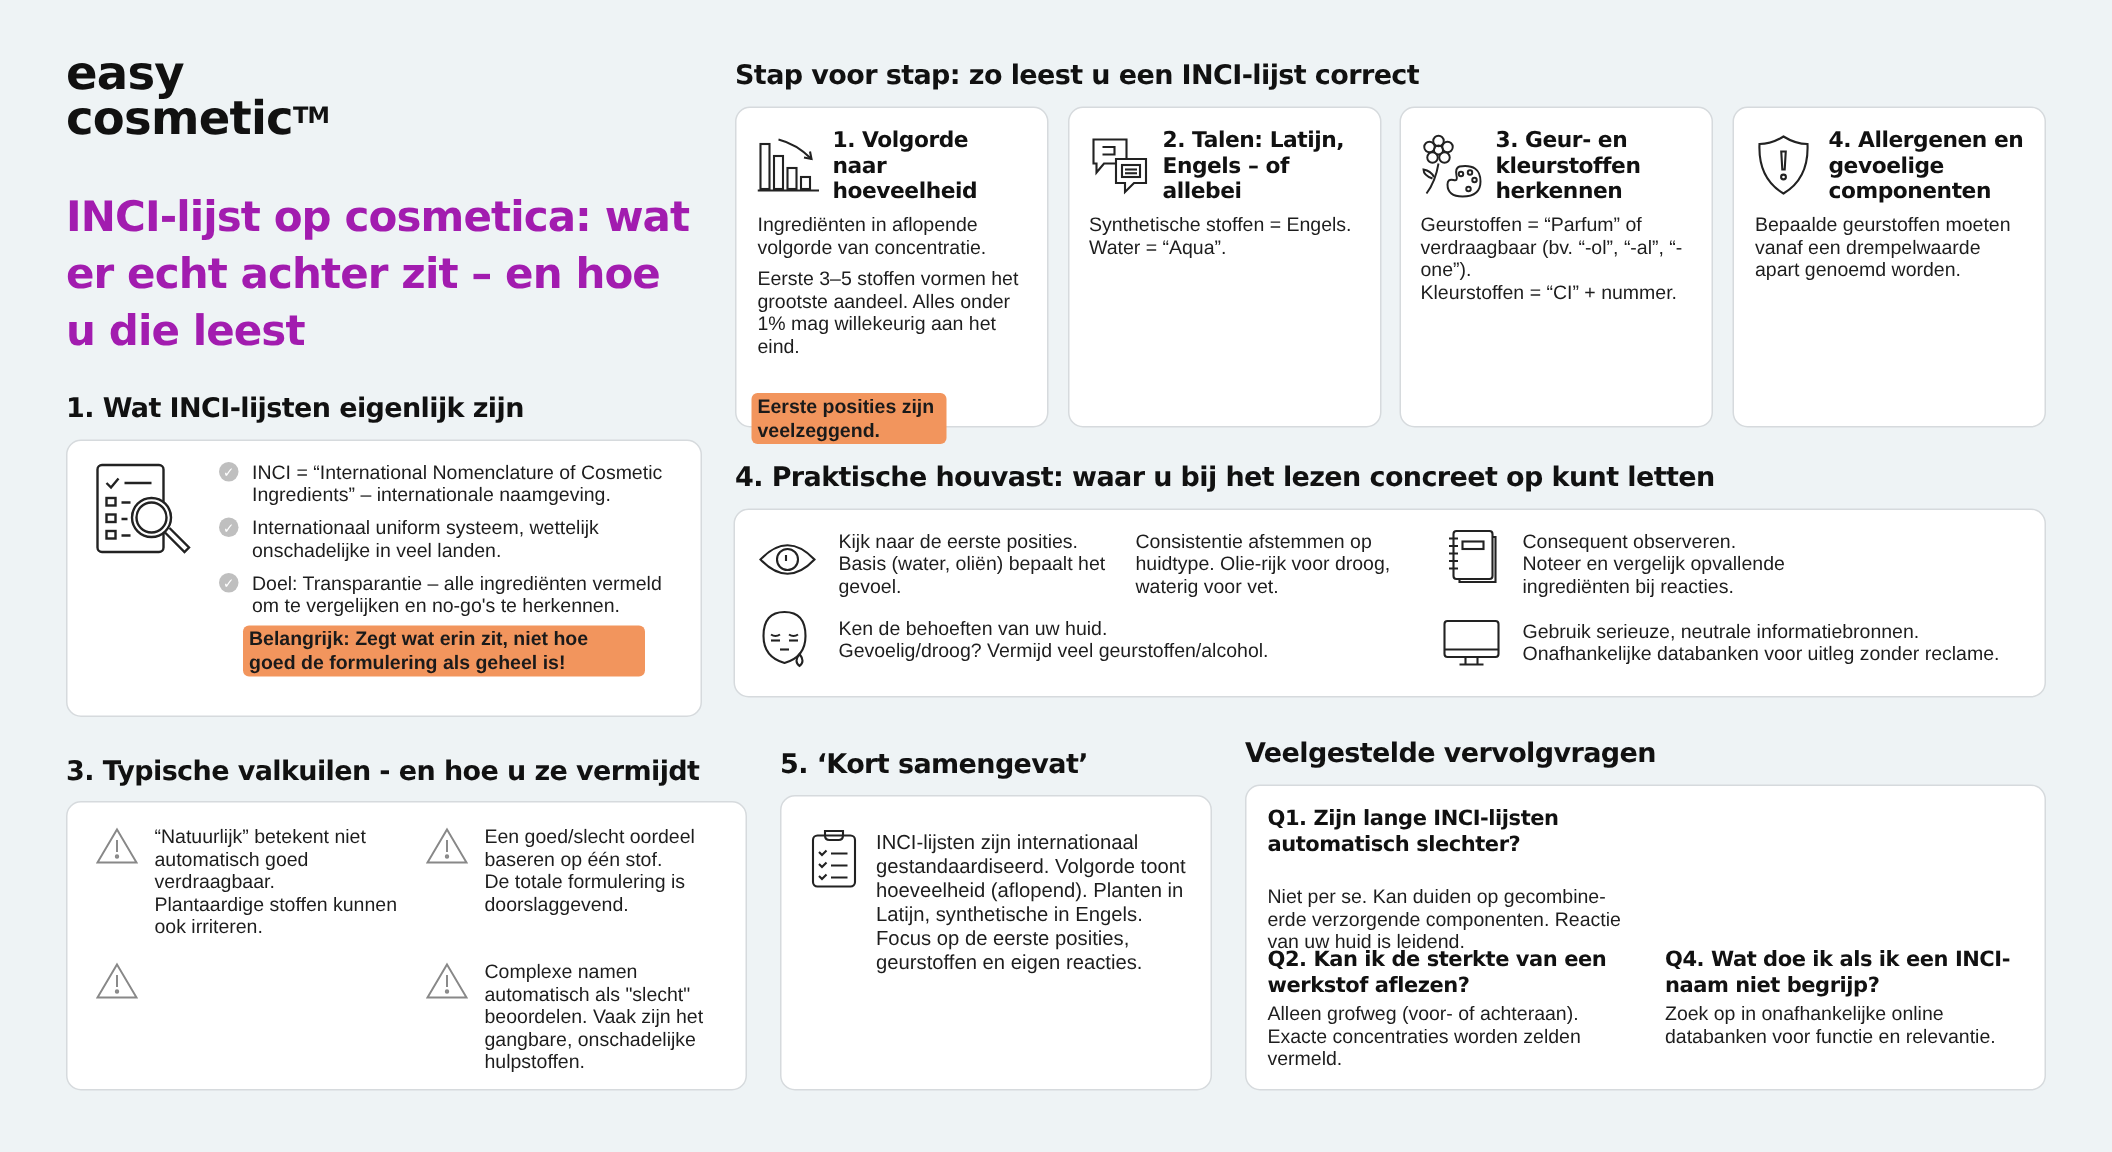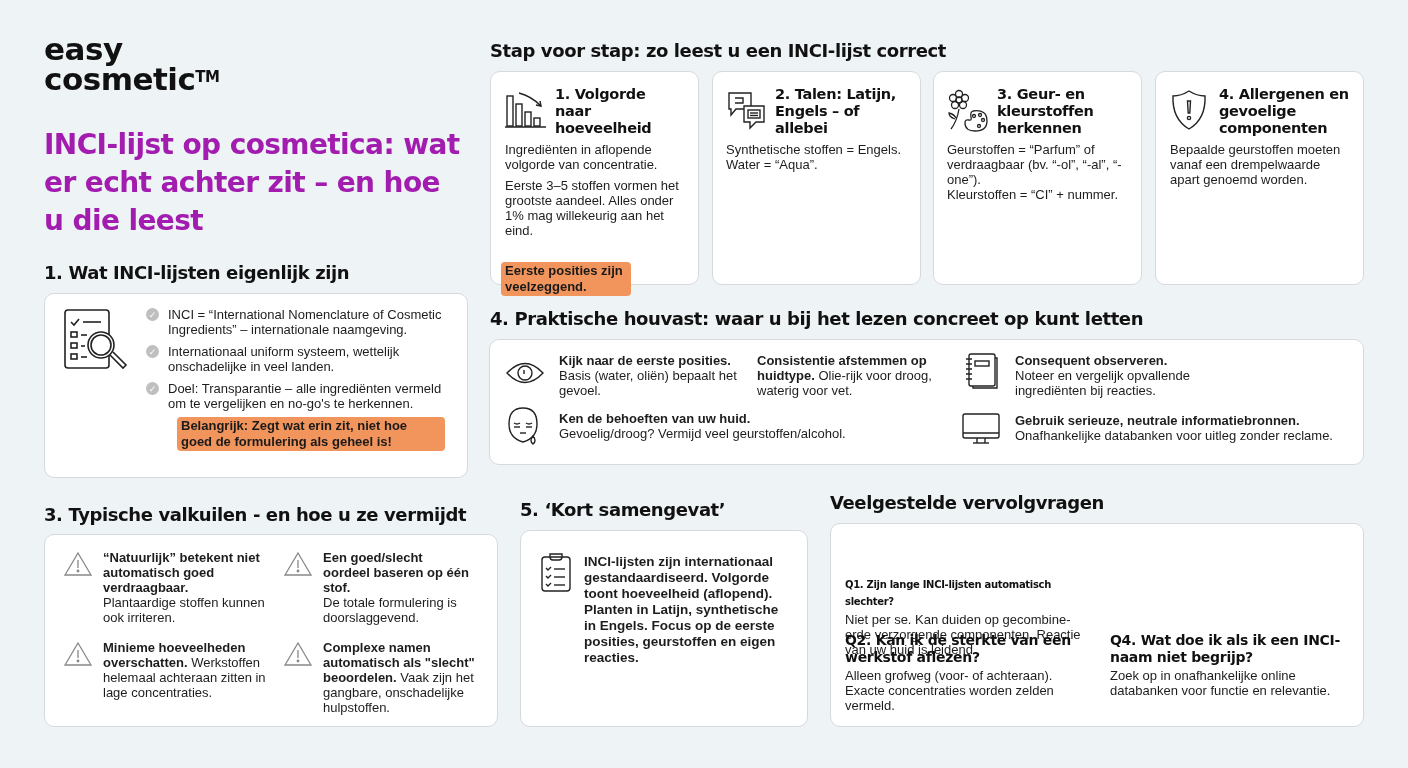--- a/index.html
+++ b/index.html
@@ -26,21 +26,21 @@
   }
   .h2 {
     font-family: "DejaVu Sans", sans-serif;
     font-weight: bold; font-size: 18px; letter-spacing: -0.4px; color: #111;
     white-space: nowrap;
   }
   .card {
     background: #fff; border: 1px solid #d6dadd; border-radius: 10px;
   }
   .txt { font-size: 13px; line-height: 15px; color: #1d1d1d; }
-  .b { font-weight: bold; }
+  .b { font-weight: normal; }
   .hl {
     background: #f2955d; border-radius: 4px; padding: 1px 4px;
     font-weight: bold; font-size: 13px; line-height: 16px; color: #1a1a1a;
     display: inline-block;
   }
   .step-title {
     font-family: "DejaVu Sans", sans-serif;
     font-weight: bold; font-size: 14.5px; line-height: 17px; letter-spacing: -0.3px; color: #111;
   }
   .check {
@@ -85,21 +85,21 @@
       <span class="txt">INCI = “International Nomenclature of Cosmetic Ingredients” – internationale naamgeving.</span>
     </div>
     <div class="bullet">
       <span class="check">✓</span>
       <span class="txt">Internationaal uniform systeem, wettelijk onschadelijke in veel landen.</span>
     </div>
     <div class="bullet">
       <span class="check">✓</span>
       <span class="txt">Doel: Transparantie – alle ingrediënten vermeld om te vergelijken en no-go's te herkennen.</span>
     </div>
-    <div style="margin-left:31px; margin-top:-1px;">
+    <div style="margin-left:16px; margin-top:-1px;">
       <span class="hl" style="width:268px;">Belangrijk: Zegt wat erin zit, niet hoe goed de formulering als geheel is!</span>
     </div>
   </div>
 </div>
 
 <div class="abs h2" style="left:490px; top:40px;">Stap voor stap: zo leest u een INCI-lijst correct</div>
 
 <div class="abs card" style="left:490px; top:71px; width:209px; height:214px;">
   <div class="abs" style="left:14px; top:18px;">
     <svg width="42" height="38" viewBox="0 0 42 38" fill="none" stroke="#222" stroke-width="1.4">
@@ -258,23 +258,20 @@
     <div class="b">Een goed/slecht oordeel baseren op één stof.</div>
     <div>De totale formulering is doorslaggevend.</div>
   </div>
   <div class="abs" style="left:18px; top:106px;">
     <svg width="30" height="26" viewBox="0 0 30 26" fill="none" stroke="#888" stroke-width="1.3">
         <path d="M15 2 L28 24 H2 Z"></path>
         <line x1="15" y1="9" x2="15" y2="17"></line>
         <circle cx="15" cy="20" r="0.8"></circle>
       </svg>
   </div>
-  <div class="abs txt" style="left:58px; top:105px; width:175px;">
-    <span class="b">Minieme hoeveelheden overschatten.</span><span> Werkstoffen helemaal achteraan zitten in lage concentraties.</span>
-  </div>
   <div class="abs" style="left:238px; top:106px;">
     <svg width="30" height="26" viewBox="0 0 30 26" fill="none" stroke="#888" stroke-width="1.3">
         <path d="M15 2 L28 24 H2 Z"></path>
         <line x1="15" y1="9" x2="15" y2="17"></line>
         <circle cx="15" cy="20" r="0.8"></circle>
       </svg>
   </div>
   <div class="abs txt" style="left:278px; top:105px; width:170px;">
     <span class="b">Complexe namen automatisch als "slecht" beoordelen.</span><span> Vaak zijn het gangbare, onschadelijke hulpstoffen.</span>
   </div>
@@ -293,22 +290,22 @@
       <path d="M6 33 l2 2 l3 -3"></path>
         <line x1="14" y1="34" x2="25" y2="34"></line>
     </svg>
   </div>
   <div class="abs txt b" style="left:63px; top:23px; width:210px; font-size:13.5px; line-height:16px;">INCI-lijsten zijn internationaal gestandaardiseerd. Volgorde toont hoeveelheid (aflopend). Planten in Latijn, synthetische in Engels. Focus op de eerste posities, geurstoffen en eigen reacties.</div>
 </div>
 
 <div class="abs h2" style="left:830px; top:492px;">Veelgestelde vervolgvragen</div>
 <div class="abs card" style="left:830px; top:523px; width:534px; height:204px;">
   <div class="abs" style="left:14px; top:14px; width:250px;">
-    <div class="step-title" style="font-size:10px; line-height:17px;margin-top:38px;">Q1. Zijn lange INCI-lijsten automatisch slechter?</div>
-    <div class="txt" style="margin-top:2px;">Niet per se. Kan duiden op gecombine-erde verzorgende componenten. Reactie van uw huid is leidend.</div>
+    <div class="step-title" style="font-size:14px; line-height:17px;">Q1. Zijn lange INCI-lijsten automatisch slechter?</div>
+    <div class="txt" style="margin-top:18px;">Niet per se. Kan duiden op gecombine-erde verzorgende componenten. Reactie van uw huid is leidend.</div>
   </div>
   <div class="abs" style="left:14px; top:108px; width:250px;">
     <div class="step-title" style="font-size:14px; line-height:17px;">Q2. Kan ik de sterkte van een werkstof aflezen?</div>
     <div class="txt" style="margin-top:2px;">Alleen grofweg (voor- of achteraan). Exacte concentraties worden zelden vermeld.</div>
   </div>
   <div class="abs" style="left:279px; top:108px; width:245px;">
     <div class="step-title" style="font-size:14px; line-height:17px;">Q4. Wat doe ik als ik een INCI-naam niet begrijp?</div>
     <div class="txt" style="margin-top:2px;">Zoek op in onafhankelijke online databanken voor functie en relevantie.</div>
   </div>
 </div>

